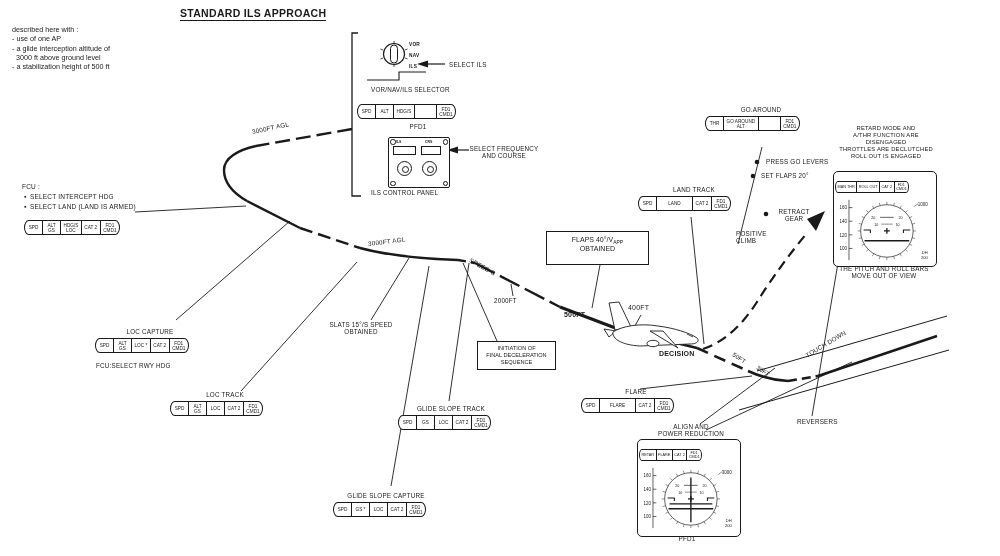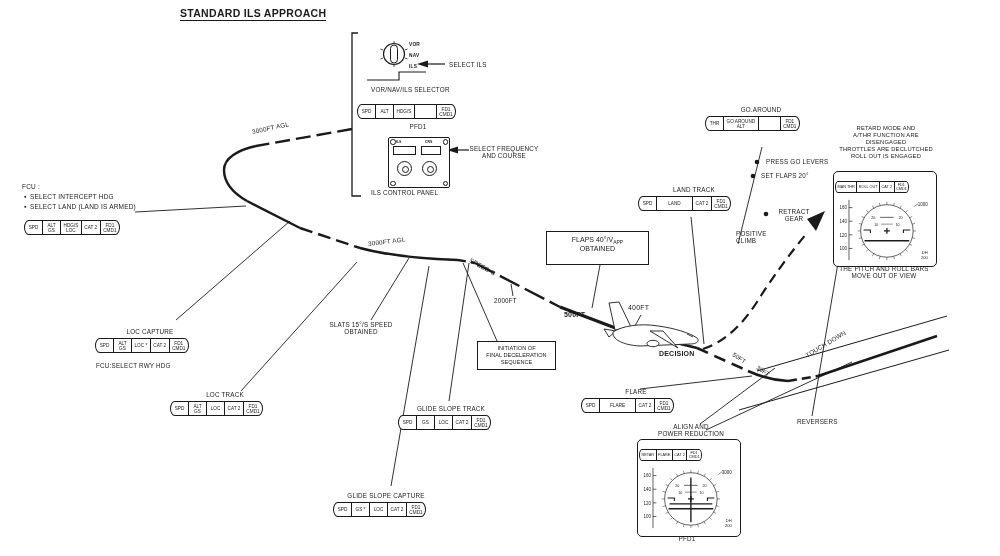--- a/index.html
+++ b/index.html
@@ -110,20 +110,25 @@
         <path d="M687,334 L693,337" stroke-width="0.8"></path>
       </g>
 
       <circle cx="757" cy="162" r="2.3" fill="#1a1a1a" stroke="none"></circle>
       <circle cx="753" cy="176" r="2.3" fill="#1a1a1a" stroke="none"></circle>
       <circle cx="766" cy="214" r="2.3" fill="#1a1a1a" stroke="none"></circle>
     </g>
   </svg>
 
   <div class="title" style="left:180px;top:7px;">STANDARD ILS APPROACH</div>
+  <div class="desc" style="left:12px;top:25px;">described here with :
+- use of one AP
+- a glide interception altitude of
+  3000 ft above ground level
+- a stabilization height of 500 ft</div>
 
   <div class="t b" style="left:409px;top:42px;font-size:4.8px;">VOR</div>
   <div class="t b" style="left:409px;top:53px;font-size:4.8px;">NAV</div>
   <div class="t b" style="left:409px;top:64px;font-size:4.8px;">ILS</div>
   <div class="t" style="left:449px;top:61px;">SELECT ILS</div>
   <div class="t" style="left:371px;top:86px;">VOR/NAV/ILS SELECTOR</div>
 
   <div class="fma" style="left:357px;top:104px;">
       <span class="cell">SPD</span>
       <span class="cell">ALT</span>

